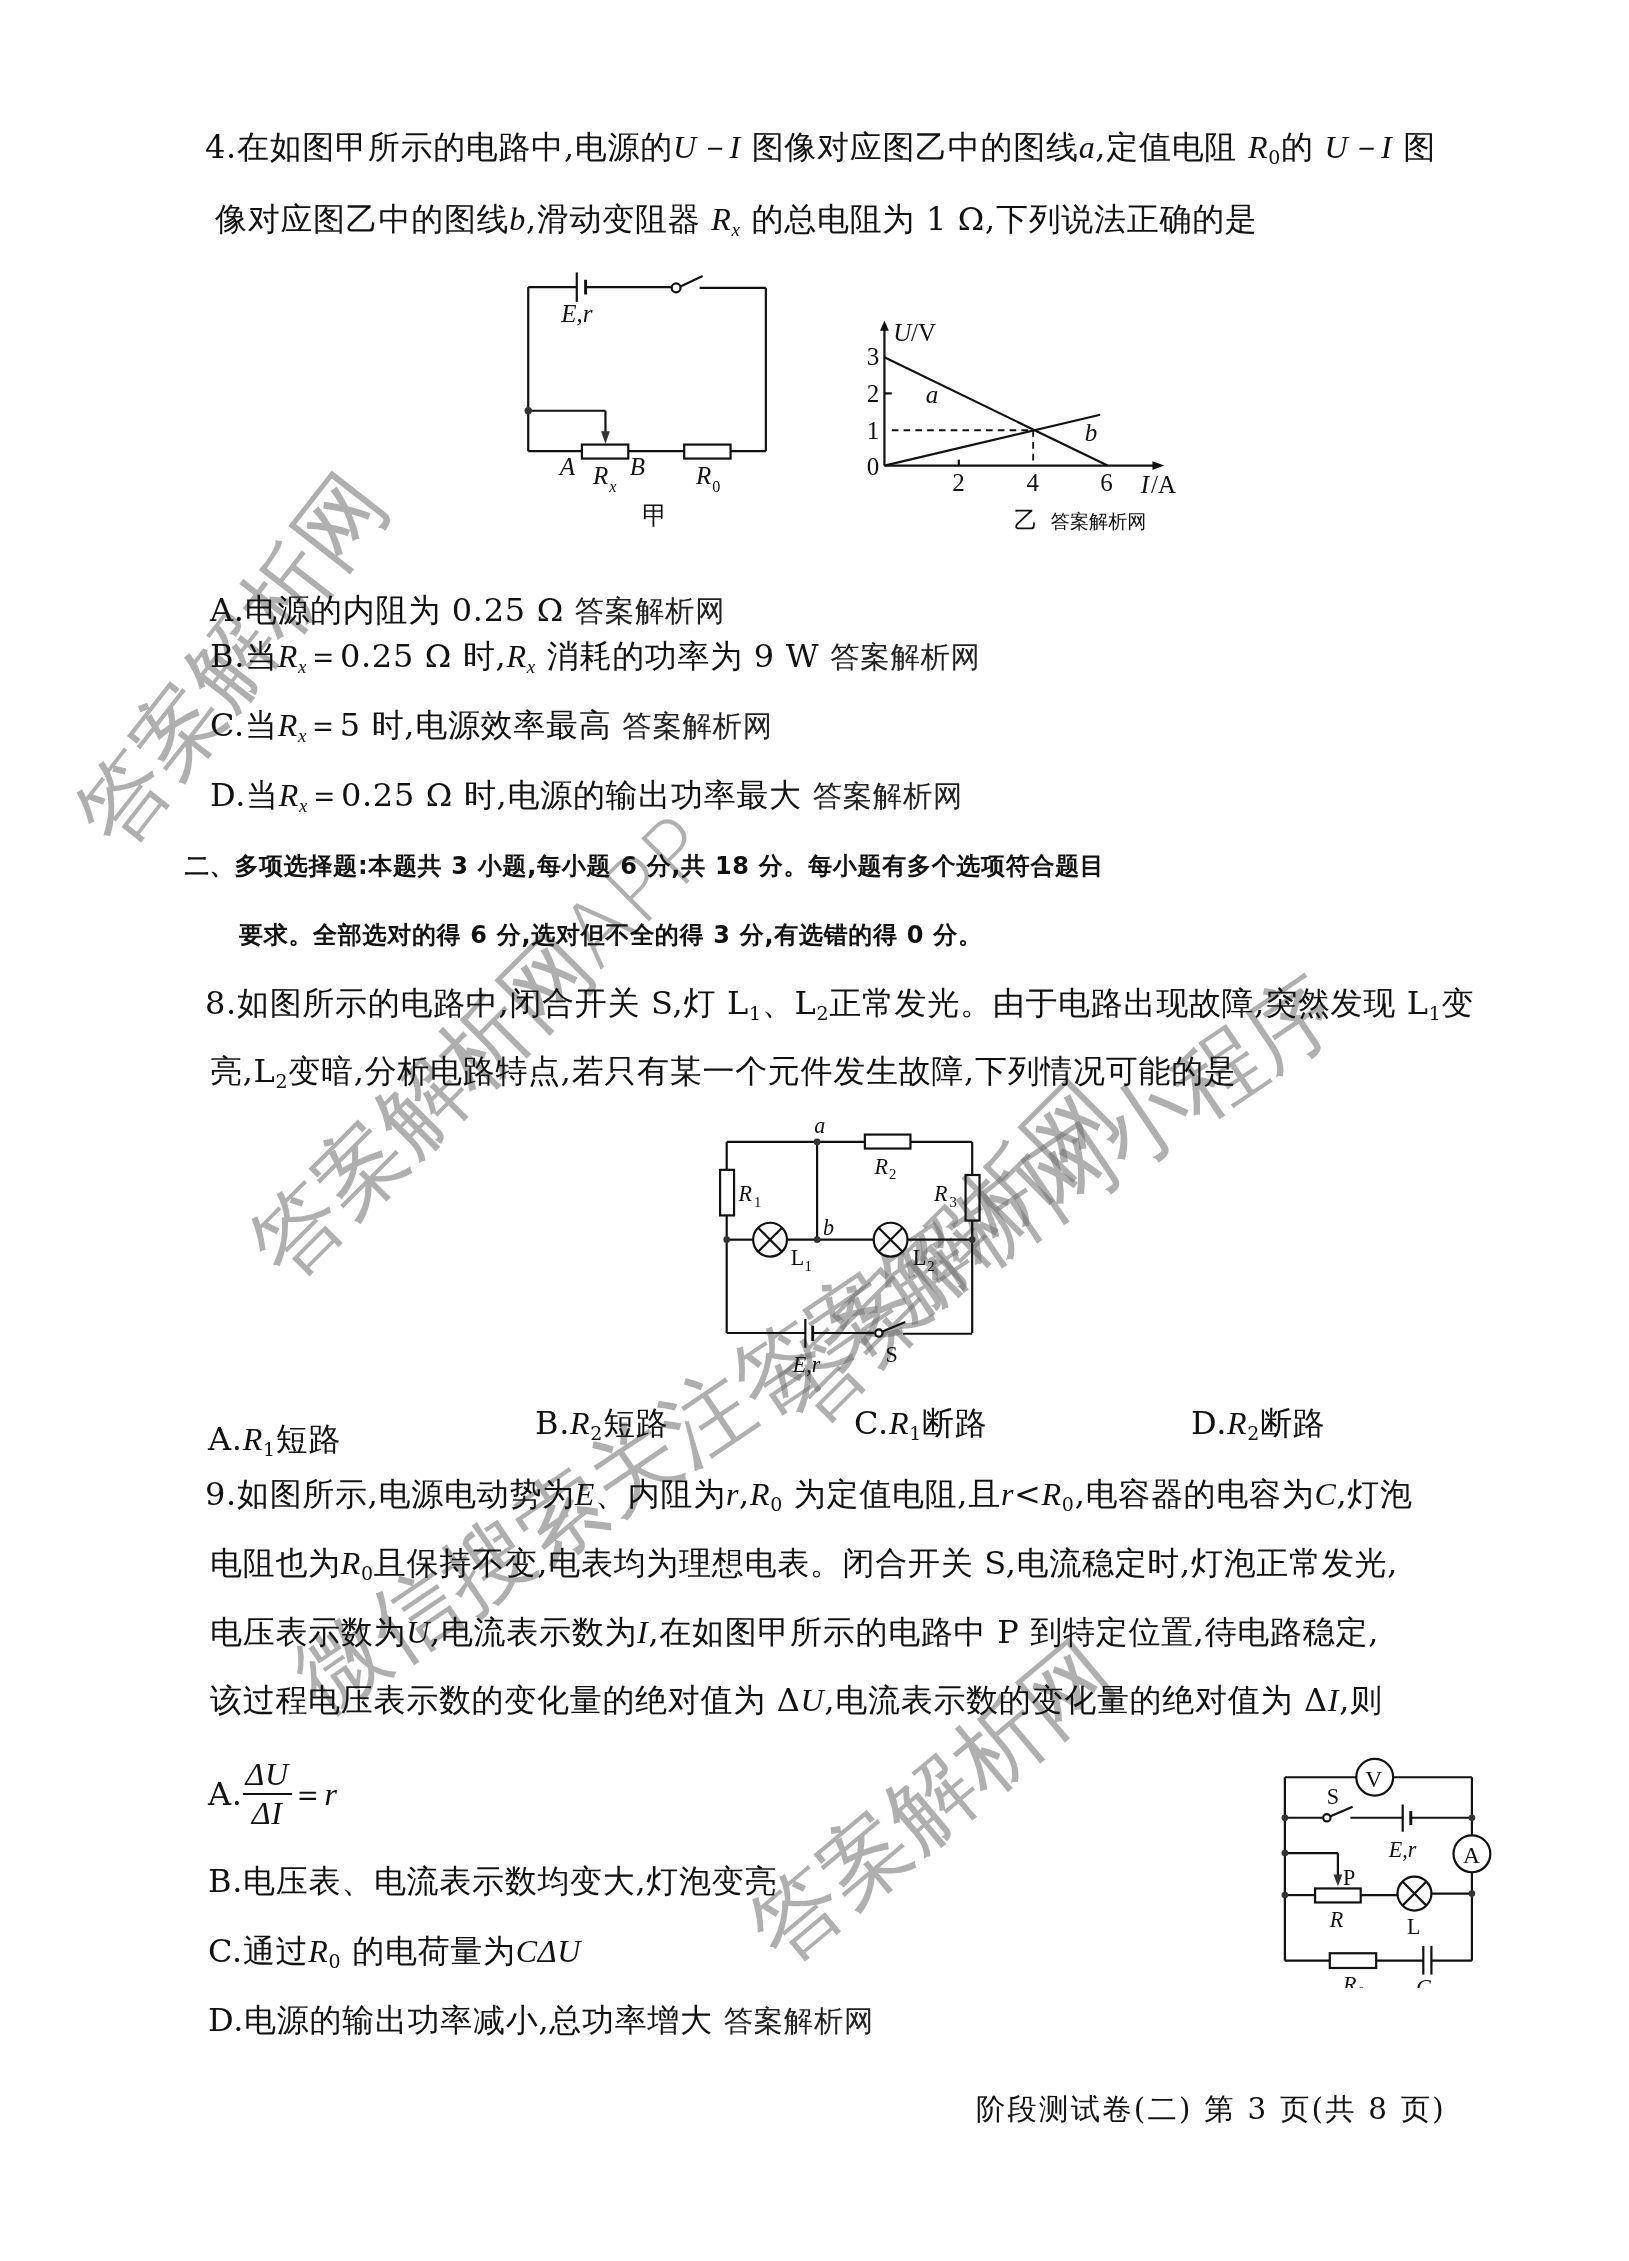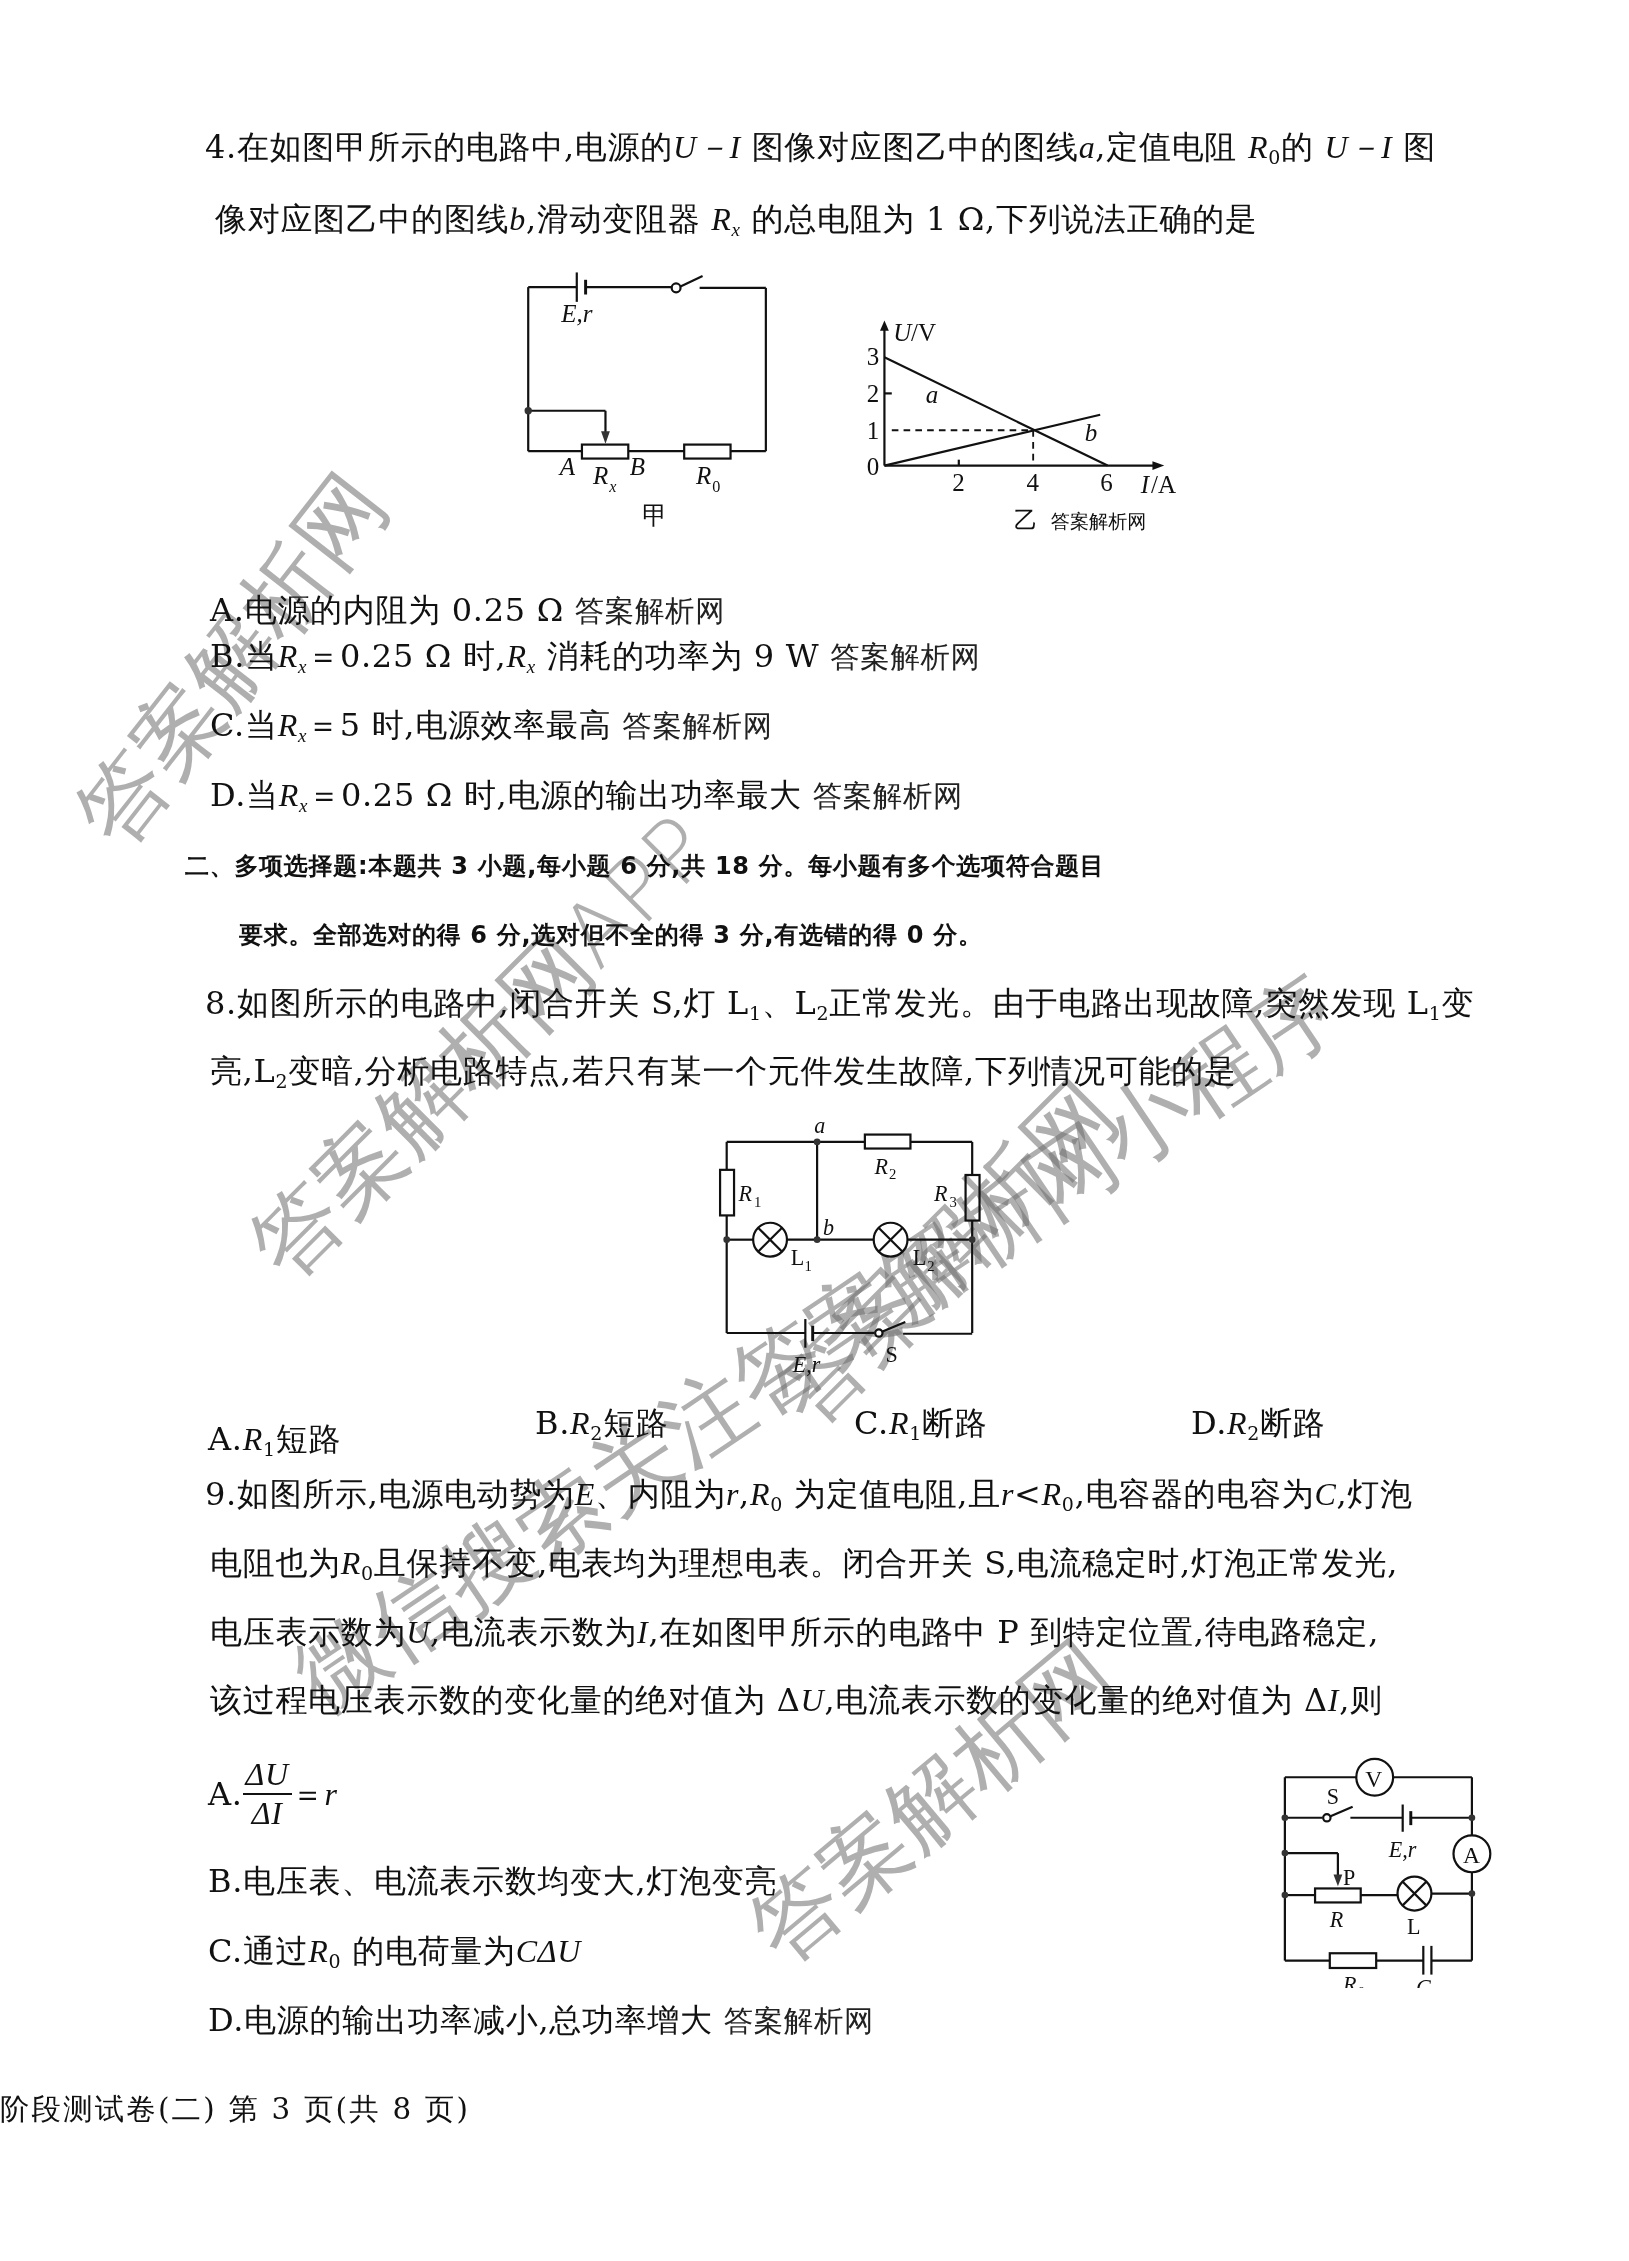--- a/index.html
+++ b/index.html
@@ -18,21 +18,21 @@
   .frac { display: inline-block; vertical-align: middle; text-align: center; line-height: 37px; }
   .frac span { display: block; padding: 0 2.9px; }
   .frac .num { border-bottom: 2.2px solid #111; }
   .svgfig { position: absolute; }
   .svgfig text { font-family: "Liberation Serif", "DejaVu Serif", serif; fill: #111; }
   .wm {
     position: absolute; white-space: nowrap; color: rgba(110,110,110,0.55);
     font-family: "DejaVu Sans", "Liberation Sans", sans-serif; font-weight: 200;
     transform-origin: left bottom; pointer-events: none;
   }
-  .footer { position: absolute; left: 0; width: 1446px; text-align: left; top: 2090px; font-size: 29.4px; letter-spacing: 2.2px; }
+  .footer { position: absolute; left: 0; width: 1446px; text-align: right; top: 2090px; font-size: 29.4px; letter-spacing: 2.2px; }
   .ad { font-family: "DejaVu Sans", "Liberation Sans", sans-serif; font-size: 29.4px; color: #222; }
 </style>
 </head>
 <body>
 
 <div class="wm" style="left:144px; top:751px; font-size:88px; transform: rotate(-52deg);">答案解析网</div>
 <div class="wm" style="left:309px; top:1185px; font-size:88px; transform: rotate(-45deg);">答案解析网APP</div>
 <div class="wm" style="left:832px; top:1332px; font-size:88px; transform: rotate(-45deg);">答案解析网</div>
 <div class="wm" style="left:339px; top:1619px; font-size:88px; transform: rotate(-34deg);">微信搜索关注答案解析网小程序</div>
 <div class="wm" style="left:802px; top:1870px; font-size:88px; transform: rotate(-40deg);">答案解析网</div>

